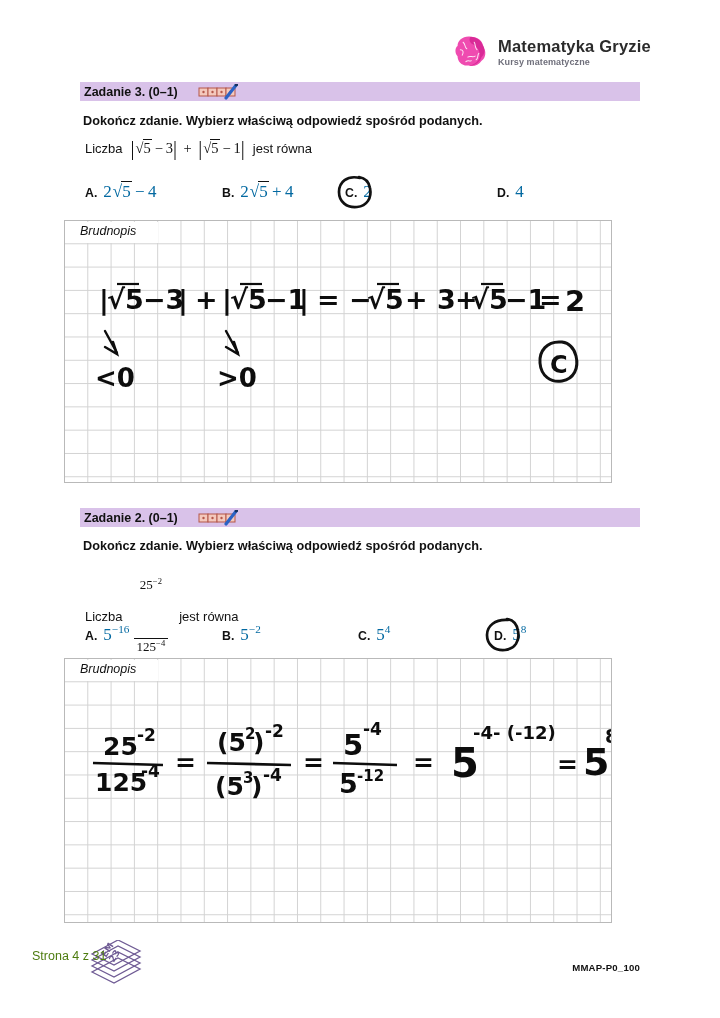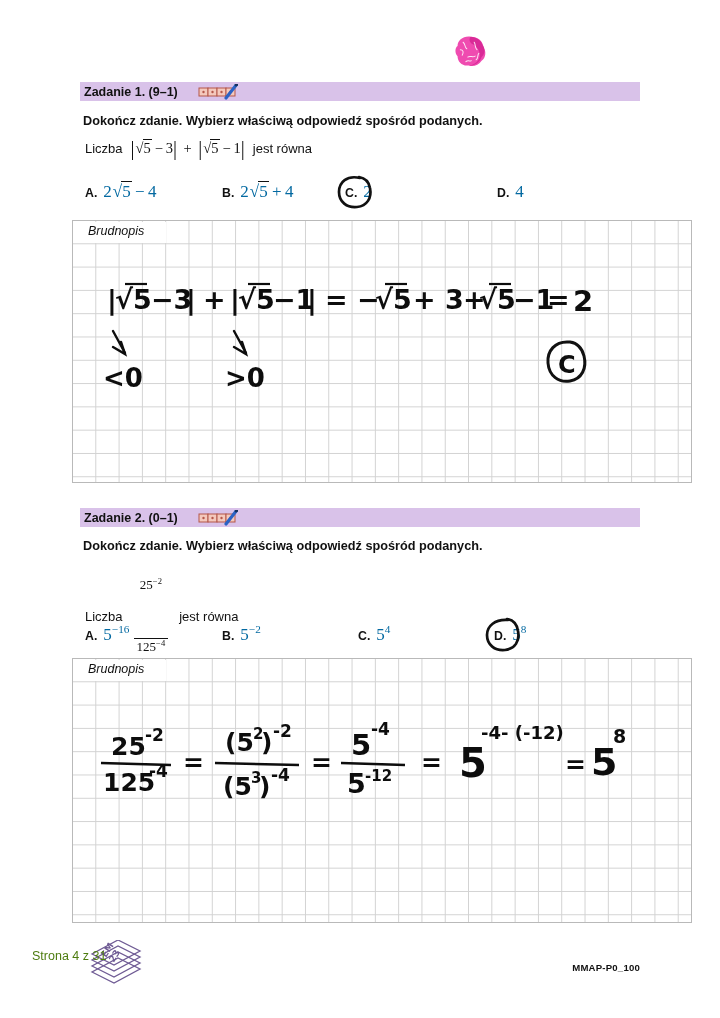--- a/index.html
+++ b/index.html
@@ -146,22 +146,22 @@
   }
   .option-value {
     font-family: "Liberation Serif", serif;
     font-size: 17px;
     color: #0369a1;
   }
 
   
   .scratch {
     position: absolute;
-    left: 72px;
-    width: 620px;
+    left: 64px;
+    width: 548px;
     border: 1px solid #b9b9b9;
     background-color: #ffffff;
     background-image:
       linear-gradient(to right, #d2d2d2 1px, transparent 1px),
       linear-gradient(to bottom, #d2d2d2 1px, transparent 1px);
     background-size: 23.3px 23.3px;
     background-position: -1px -1px;
     overflow: hidden;
   }
   .scratch-label {
@@ -223,24 +223,28 @@
             <path d="M12 10 C15 12 13 15 16 17"></path>
             <path d="M9 18 C12 18 13 21 11 24"></path>
             <path d="M17 26 C20 24 22 27 25 25"></path>
             <path d="M24 10 C26 13 24 15 27 18"></path>
             <path d="M29 22 C27 24 29 27 26 29"></path>
             <path d="M15 31 C17 29 20 31 21 30"></path>
           </g>
         </g>
       </svg>
     </span>
+    <span class="brand-text">
+      <span class="brand-title">Matematyka Gryzie</span>
+      <span class="brand-sub" style="display:block">Kursy matematyczne</span>
+    </span>
   </div>
 
   <div class="task-bar" style="top:82px">
-    <span class="task-bar-label">Zadanie 1. (9–1)</span>
+    <span class="task-bar-label">Zadanie 3. (0–1)</span>
     <span class="task-bar-icon">
       <svg width="40" height="16" viewBox="0 0 40 16" aria-hidden="true">
         <g>
           <rect x="1" y="4" width="9" height="8" fill="#f4c9bd" stroke="#b4564a" stroke-width="1"></rect>
           <rect x="10" y="4" width="9" height="8" fill="#f4c9bd" stroke="#b4564a" stroke-width="1"></rect>
           <rect x="19" y="4" width="9" height="8" fill="#f4c9bd" stroke="#b4564a" stroke-width="1"></rect>
           <rect x="28" y="4" width="9" height="8" fill="#f4c9bd" stroke="#b4564a" stroke-width="1"></rect>
           <circle cx="5.5" cy="8" r="1.2" fill="#b4564a"></circle>
           <circle cx="14.5" cy="8" r="1.2" fill="#b4564a"></circle>
           <circle cx="23.5" cy="8" r="1.2" fill="#b4564a"></circle>

